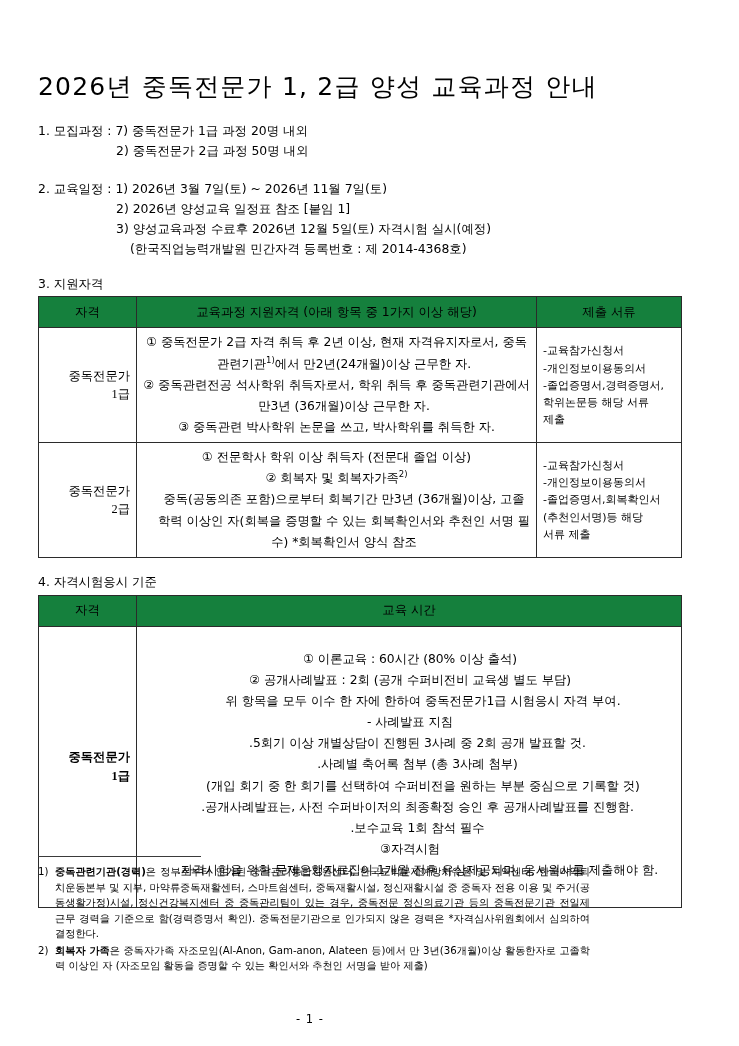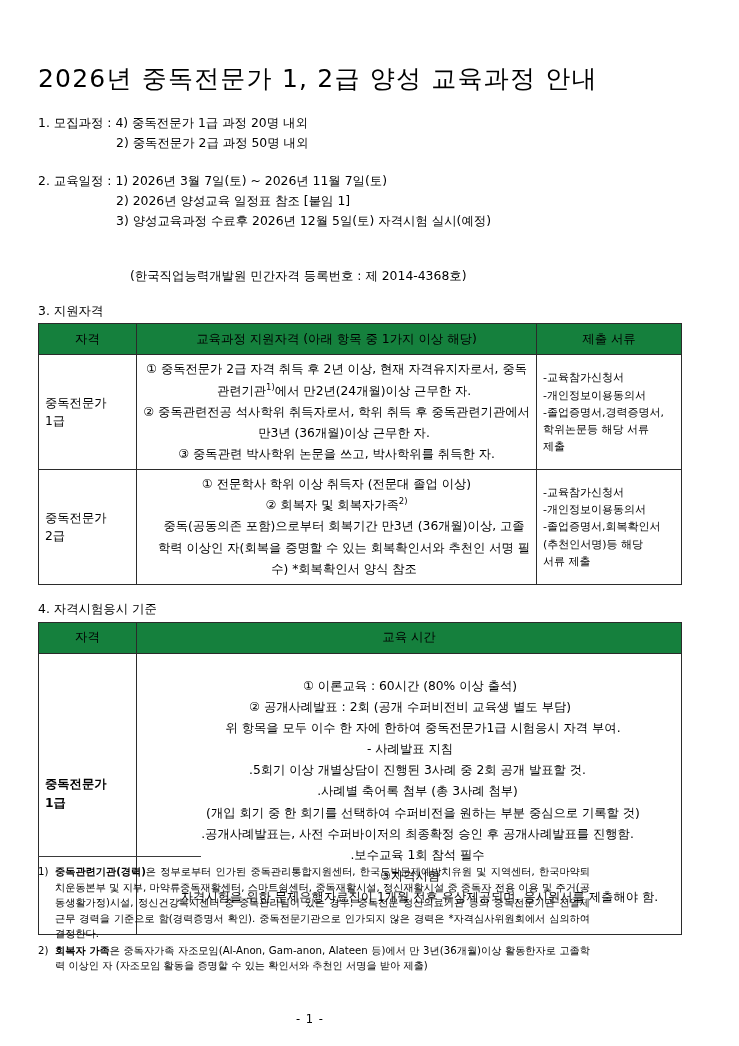--- a/index.html
+++ b/index.html
@@ -13,21 +13,21 @@
     position: relative;
     font-family: "DejaVu Sans", "Liberation Sans", sans-serif;
     color: #000000;
     overflow: hidden;
   }
   .page {
     position: relative;
     width: 620px;
     height: 1046px;
     box-sizing: border-box;
-    padding: 0 38px;
+    padding: 8px 38px;
     border-radius: 8px;
   }
 
   
   .doc-title {
     text-align: center;
     font-size: 25px;
     font-weight: 400;
     letter-spacing: 1.2px;
     margin: 0;
@@ -40,21 +40,21 @@
   .section {
     margin-top: 18px;
     font-size: 12.4px;
     line-height: 1.62;
   }
   .sec-line {
     display: block;
     white-space: pre;
   }
   .indent-1 { padding-left: 78px; }
-  .indent-2 { padding-left: 92px; margin-top: 35px; }
+  .indent-2 { padding-left: 92px; }
 
   .sec-label {
     font-size: 12.4px;
     line-height: 1.6;
     margin-top: 14px;
     margin-bottom: 3px;
   }
 
   
   table.doc-table {
@@ -72,24 +72,25 @@
   }
   table.doc-table thead th {
     background: #15803d;
     font-weight: 400;
     text-align: center;
     height: 24px;
     padding: 3px 4px;
     font-size: 12.4px;
   }
   td.grade-cell {
-    text-align: left;
+    text-align: right;
     line-height: 1.5;
     font-size: 12.3px;
     padding: 4px 2px;
+    font-family: Liberation Serif, serif;
   }
   td.grade-cell.bold { font-weight: bold; }
   td.body-cell {
     padding: 9px 8px 9px 10px;
     line-height: 1.72;
     font-size: 12.3px;
     text-align: center;
   }
   td.docs-cell {
     padding: 9px 5px 9px 7px;
@@ -154,21 +155,21 @@
   }
 </style>
 </head>
 <body>
 
 <div class="page">
 
   <h1 class="doc-title">2026년 중독전문가 1, 2급 양성 교육과정 안내</h1>
 
   <div class="section">
-    <span class="sec-line"><span>1.</span> <span>모집과정 :</span> <span>4) 중독전문가 1급 과정 20명 내외</span></span>
+    <span class="sec-line"><span>1.</span> <span>모집과정 :</span> <span>7) 중독전문가 1급 과정 20명 내외</span></span>
     <span class="sec-line indent-1">2) 중독전문가 2급 과정 50명 내외</span>
   </div>
 
   <div class="section">
     <span class="sec-line"><span>2.</span> <span>교육일정 :</span> <span>1) 2026년 3월 7일(토) ~ 2026년 11월 7일(토)</span></span>
     <span class="sec-line indent-1">2) 2026년 양성교육 일정표 참조 [붙임 1]</span>
     <span class="sec-line indent-1">3) 양성교육과정 수료후 2026년 12월 5일(토) 자격시험 실시(예정)</span>
     <span class="sec-line indent-2">(한국직업능력개발원 민간자격 등록번호 : 제 2014-4368호)</span>
   </div>
 

